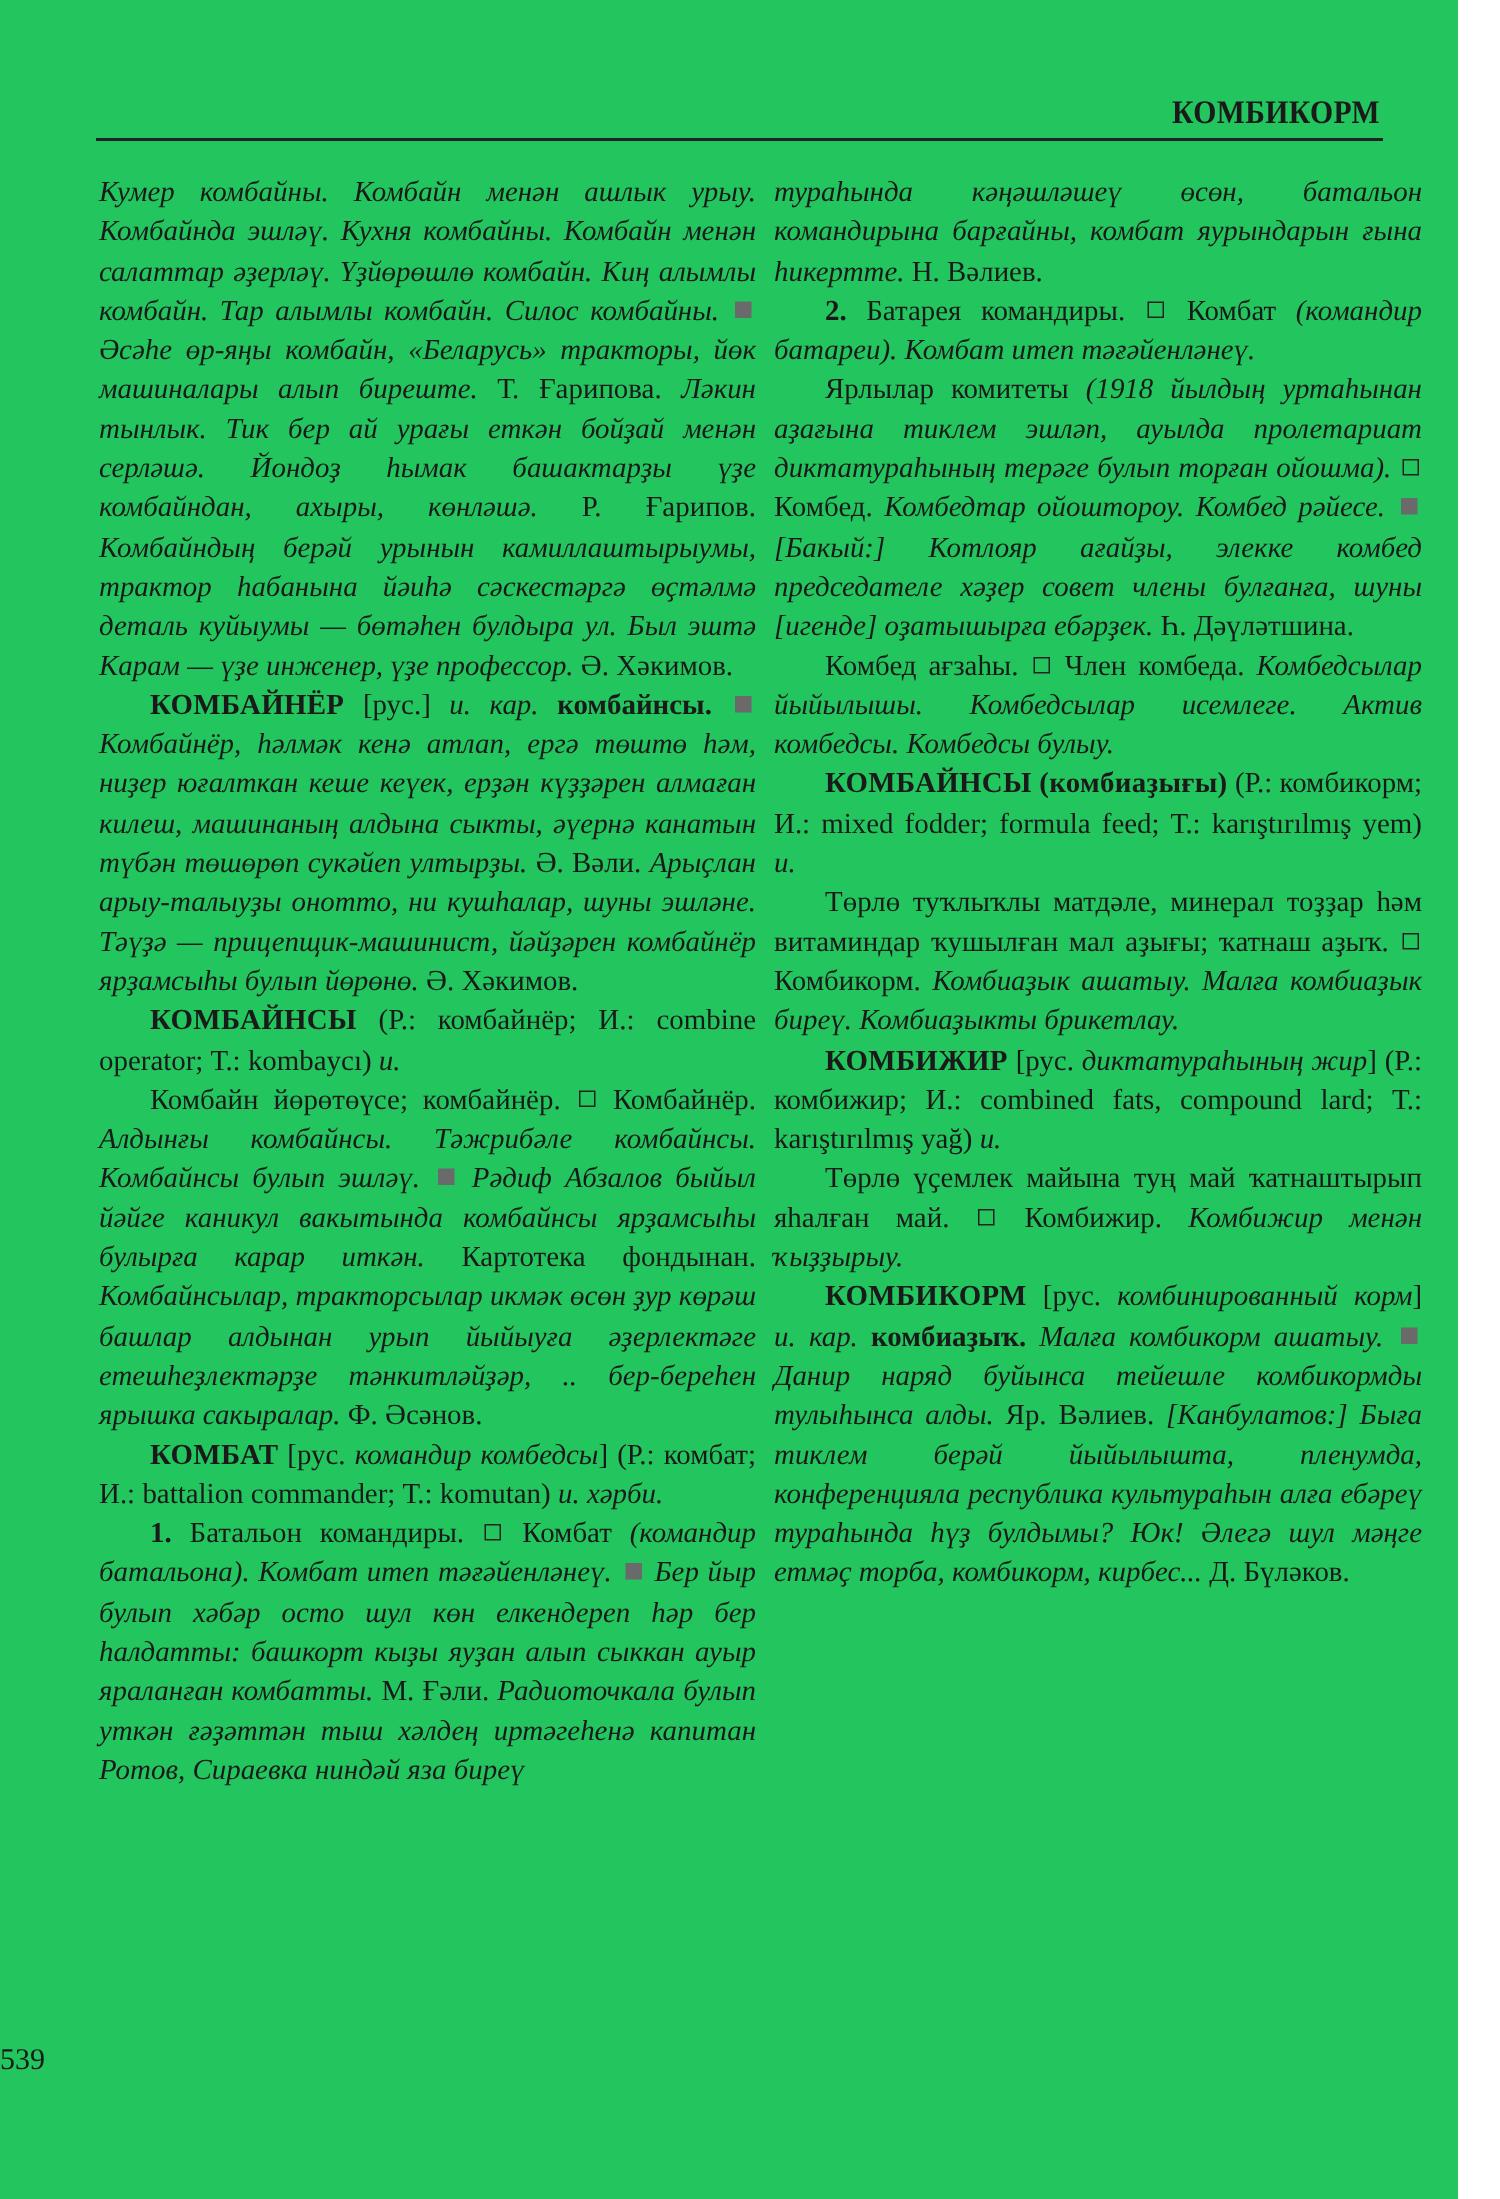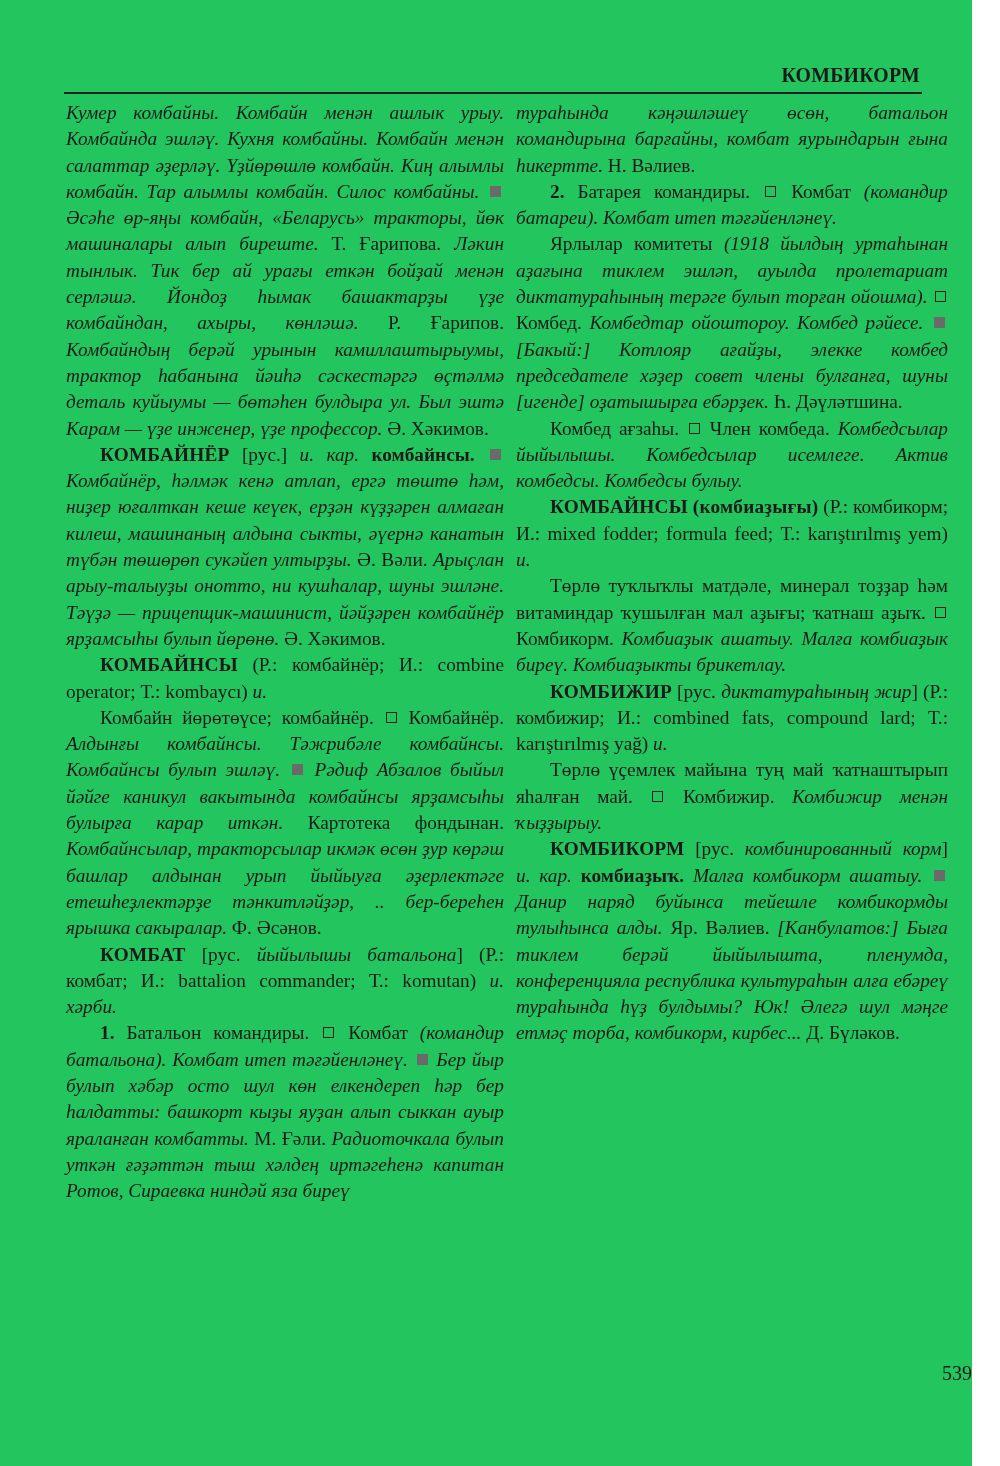--- a/index.html
+++ b/index.html
@@ -2,48 +2,48 @@
 <html><head>
 <meta charset="utf-8">
 <style>
   html, body { margin: 0; padding: 0; background: #ffffff; }
   body { width: 1000px; height: 1466px; position: relative; overflow: hidden;
          font-family: "DejaVu Serif", "Liberation Serif", serif; color: #1a1a1a; }
   .page { position: absolute; left: 0; top: 0; width: 972px; height: 1466px; background: #22c55e; }
   .running-head { position: absolute; right: 52px; top: 62px; font-family: "Liberation Serif", serif;
                   font-weight: bold; font-size: 22px; letter-spacing: 0.3px; transform: scaleX(0.9); transform-origin: right center; }
   .head-rule { position: absolute; left: 64px; right: 50px; top: 92px; height: 2px; background: #222; }
-  .col { position: absolute; top: 100px; width: 438px; font-family: "Liberation Serif", serif;
+  .col { position: absolute; top: 116px; width: 438px; font-family: "Liberation Serif", serif;
          font-size: 19.3px; line-height: 26.3px; text-align: justify; hyphens: manual; }
   .col-left { left: 66px; }
   .col-right { left: 516px; width: 432px; }
   .para { margin: 0; text-indent: 0; }
   .para.indent { text-indent: 34px; }
   .para + .para { margin-top: 0; }
   .b { font-weight: bold; }
   .i { font-style: italic; }
   .hw { font-weight: bold; letter-spacing: 0.2px; }
   .sq-open { display: inline-block; width: 11px; height: 11px; border: 1.2px solid #222; vertical-align: 1px; margin: 0 2px; box-sizing: border-box; }
   .sq-fill { display: inline-block; width: 11px; height: 11px; background: #6a6a6a; vertical-align: 1px; margin: 0 3px; }
-  .page-number { position: absolute; left: 0; right: 0; top: 1362px; text-align: right;
+  .page-number { position: absolute; left: 0; right: 0; top: 1362px; text-align: left;
                  font-family: "Liberation Serif", serif; font-size: 20px; }
 </style>
 </head>
 <body>
 
 <div class="page">
   <div class="running-head">КОМБИКОРМ</div>
   <div class="head-rule"></div>
 
   <div class="col col-left">
       <p class="para"><span class="i">Кумер комбайны. Комбайн менән ашлык урыу. Комбайнда эшләү. Кухня комбайны. Комбайн менән салаттар әҙерләү. Үҙйөрөшлө комбайн. Киң алымлы комбайн. Тар алымлы комбайн. Силос комбайны. </span><span class="sq-fill"></span><span class="i"> Әсәһе өр-яңы комбайн, «Беларусь» тракторы, йөк машиналары алып биреште. </span><span>Т. Ғарипова. </span><span class="i">Ләкин тынлык. Тик бер ай урағы еткән бойҙай менән серләшә. Йондоҙ һымак башактарҙы үҙе комбайндан, ахыры, көнләшә. </span><span>Р. Ғарипов. </span><span class="i">Комбайндың берәй урынын камиллаштырыумы, трактор һабанына йәиһә сәскестәргә өҫтәлмә деталь куйыумы — бөтәһен булдыра ул. Был эштә Карам — үҙе инженер, үҙе профессор. </span><span>Ә. Хәкимов.</span></p>
       <p class="para indent"><span class="hw">КОМБАЙНЁР</span><span> [рус.] </span><span class="i">и. кар. </span><span class="b">комбайнсы. </span><span class="sq-fill"></span><span class="i"> Комбайнёр, һәлмәк кенә атлап, ергә төштө һәм, ниҙер юғалткан кеше кеүек, ерҙән күҙҙәрен алмаған килеш, машинаның алдына сыкты, әүернә канатын түбән төшөрөп сукәйеп ултырҙы. </span><span>Ә. Вәли. </span><span class="i">Арыҫлан арыу-талыуҙы онотто, ни кушһалар, шуны эшләне. Тәүҙә — прицепщик-машинист, йәйҙәрен комбайнёр ярҙамсыһы булып йөрөнө. </span><span>Ә. Хәкимов.</span></p>
       <p class="para indent"><span class="hw">КОМБАЙНСЫ</span><span> (Р.: комбайнёр; И.: combine operator; Т.: kombaycı) </span><span class="i">и.</span></p>
       <p class="para indent"><span>Комбайн йөрөтөүсе; комбайнёр. </span><span class="sq-open"></span><span> Комбайнёр. </span><span class="i">Алдынғы комбайнсы. Тәжрибәле комбайнсы. Комбайнсы булып эшләү. </span><span class="sq-fill"></span><span class="i"> Рәдиф Абзалов быйыл йәйге каникул вакытында комбайнсы ярҙамсыһы булырға карар иткән. </span><span>Картотека фондынан. </span><span class="i">Комбайнсылар, тракторсылар икмәк өсөн ҙур көрәш башлар алдынан урып йыйыуға әҙерлектәге етешһеҙлектәрҙе тәнкитләйҙәр, .. бер-береһен ярышка сакыралар. </span><span>Ф. Әсәнов.</span></p>
-      <p class="para indent"><span class="hw">КОМБАТ</span><span> [рус. </span><span class="i">йыйылышы батальона</span><span>] (Р.: комбат; И.: battalion commander; Т.: komutan) </span><span class="i">и. хәрби.</span></p>
+      <p class="para indent"><span class="hw">КОМБАТ</span><span> [рус. </span><span class="i">командир комбедсы</span><span>] (Р.: комбат; И.: battalion commander; Т.: komutan) </span><span class="i">и. хәрби.</span></p>
       <p class="para indent"><span class="b">1. </span><span>Батальон командиры. </span><span class="sq-open"></span><span> Комбат </span><span class="i">(командир батальона). Комбат итеп тәғәйенләнеү. </span><span class="sq-fill"></span><span class="i"> Бер йыр булып хәбәр осто шул көн елкендереп һәр бер һалдатты: башкорт кыҙы яуҙан алып сыккан ауыр яраланған комбатты. </span><span>М. Ғәли. </span><span class="i">Радиоточкала булып уткән ғәҙәттән тыш хәлдең иртәгеһенә капитан Ротов, Сираевка ниндәй яза биреү</span></p>
     </div>
   <div class="col col-right">
       <p class="para"><span class="i">тураһында кәңәшләшеү өсөн, батальон командирына барғайны, комбат яурындарын ғына һикертте. </span><span>Н. Вәлиев.</span></p>
       <p class="para indent"><span class="b">2. </span><span>Батарея командиры. </span><span class="sq-open"></span><span> Комбат </span><span class="i">(командир батареи). Комбат итеп тәғәйенләнеү.</span></p>
       <p class="para indent"><span>Ярлылар комитеты </span><span class="i">(1918 йылдың уртаһынан аҙағына тиклем эшләп, ауылда пролетариат диктатураһының терәге булып торған ойошма). </span><span class="sq-open"></span><span> Комбед. </span><span class="i">Комбедтар ойоштороу. Комбед рәйесе. </span><span class="sq-fill"></span><span class="i"> [Бакый:] Котлояр ағайҙы, элекке комбед председателе хәҙер совет члены булғанға, шуны [игенде] оҙатышырға ебәрҙек. </span><span>Һ. Дәүләтшина.</span></p>
       <p class="para indent"><span>Комбед ағзаһы. </span><span class="sq-open"></span><span> Член комбеда. </span><span class="i">Комбедсылар йыйылышы. Комбедсылар исемлеге. Актив комбедсы. Комбедсы булыу.</span></p>
       <p class="para indent"><span class="hw">КОМБАЙНСЫ (комбиаҙығы)</span><span> (Р.: комбикорм; И.: mixed fodder; formula feed; Т.: karıştırılmış yem) </span><span class="i">и.</span></p>
       <p class="para indent"><span>Төрлө туҡлыҡлы матдәле, минерал тоҙҙар һәм витаминдар ҡушылған мал аҙығы; ҡатнаш аҙыҡ. </span><span class="sq-open"></span><span> Комбикорм. </span><span class="i">Комбиаҙык ашатыу. Малға комбиаҙык биреү. Комбиаҙыкты брикетлау.</span></p>
       <p class="para indent"><span class="hw">КОМБИЖИР</span><span> [рус. </span><span class="i">диктатураһының жир</span><span>] (Р.: комбижир; И.: combined fats, compound lard; Т.: karıştırılmış yağ) </span><span class="i">и.</span></p>

